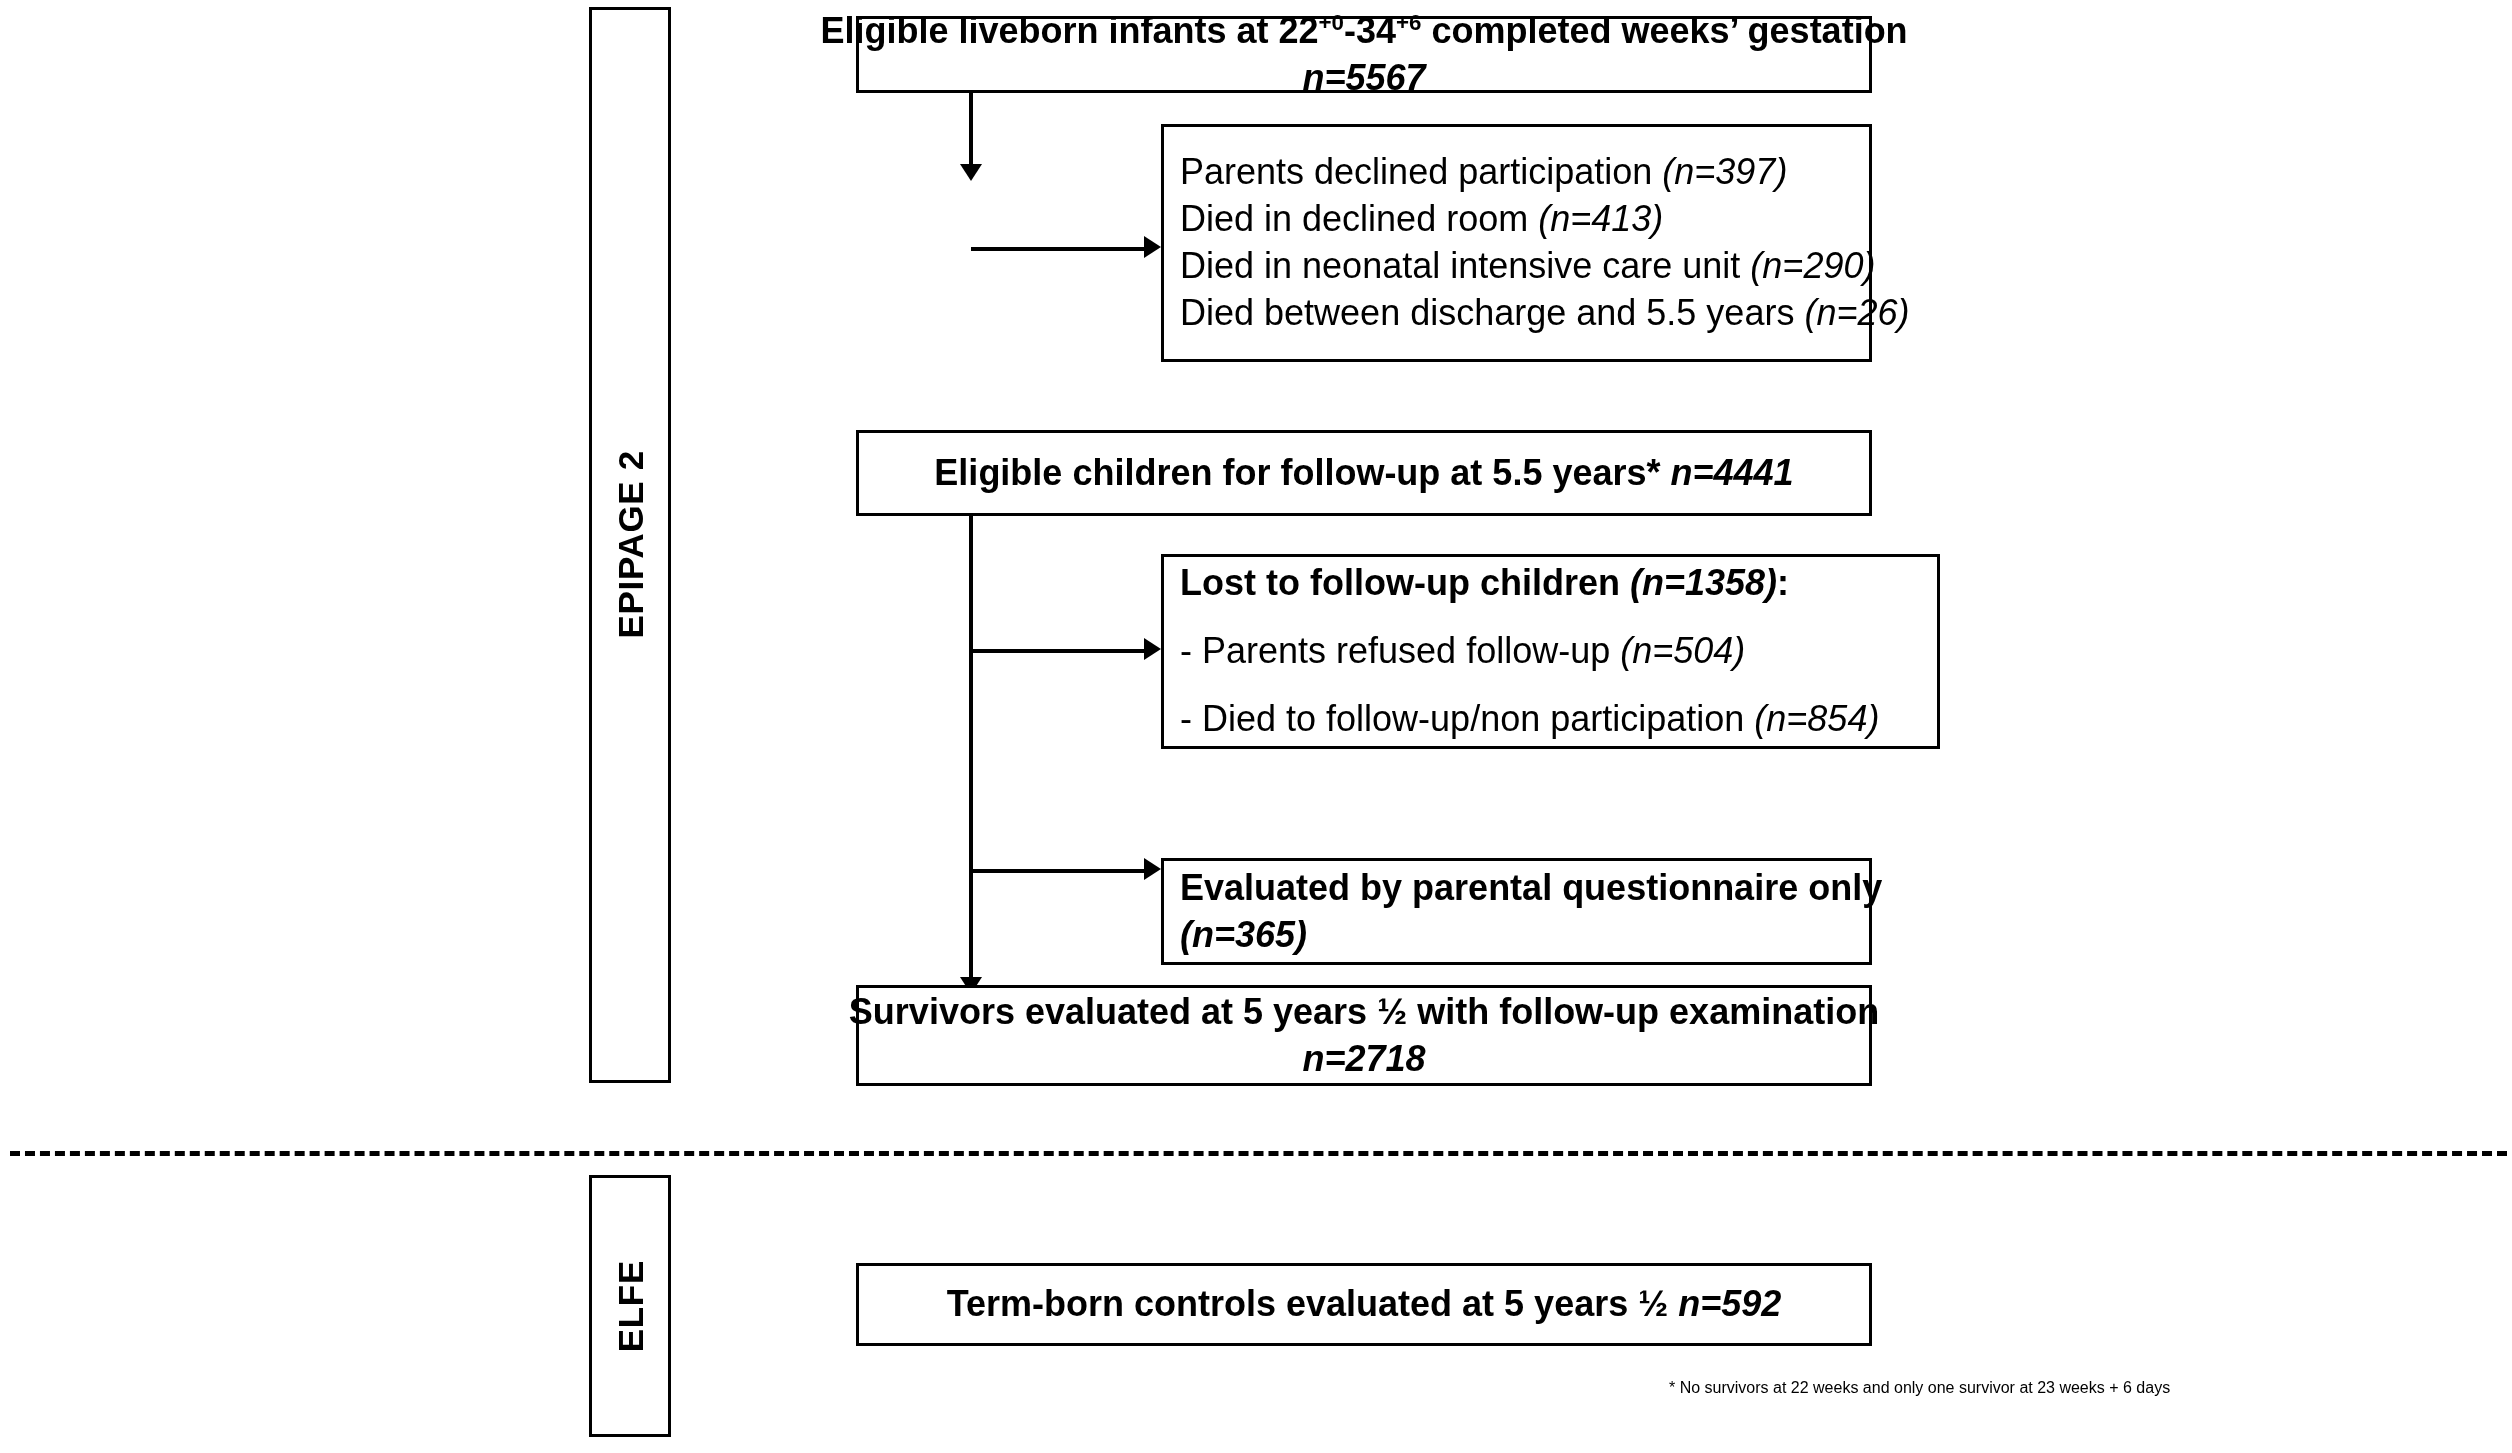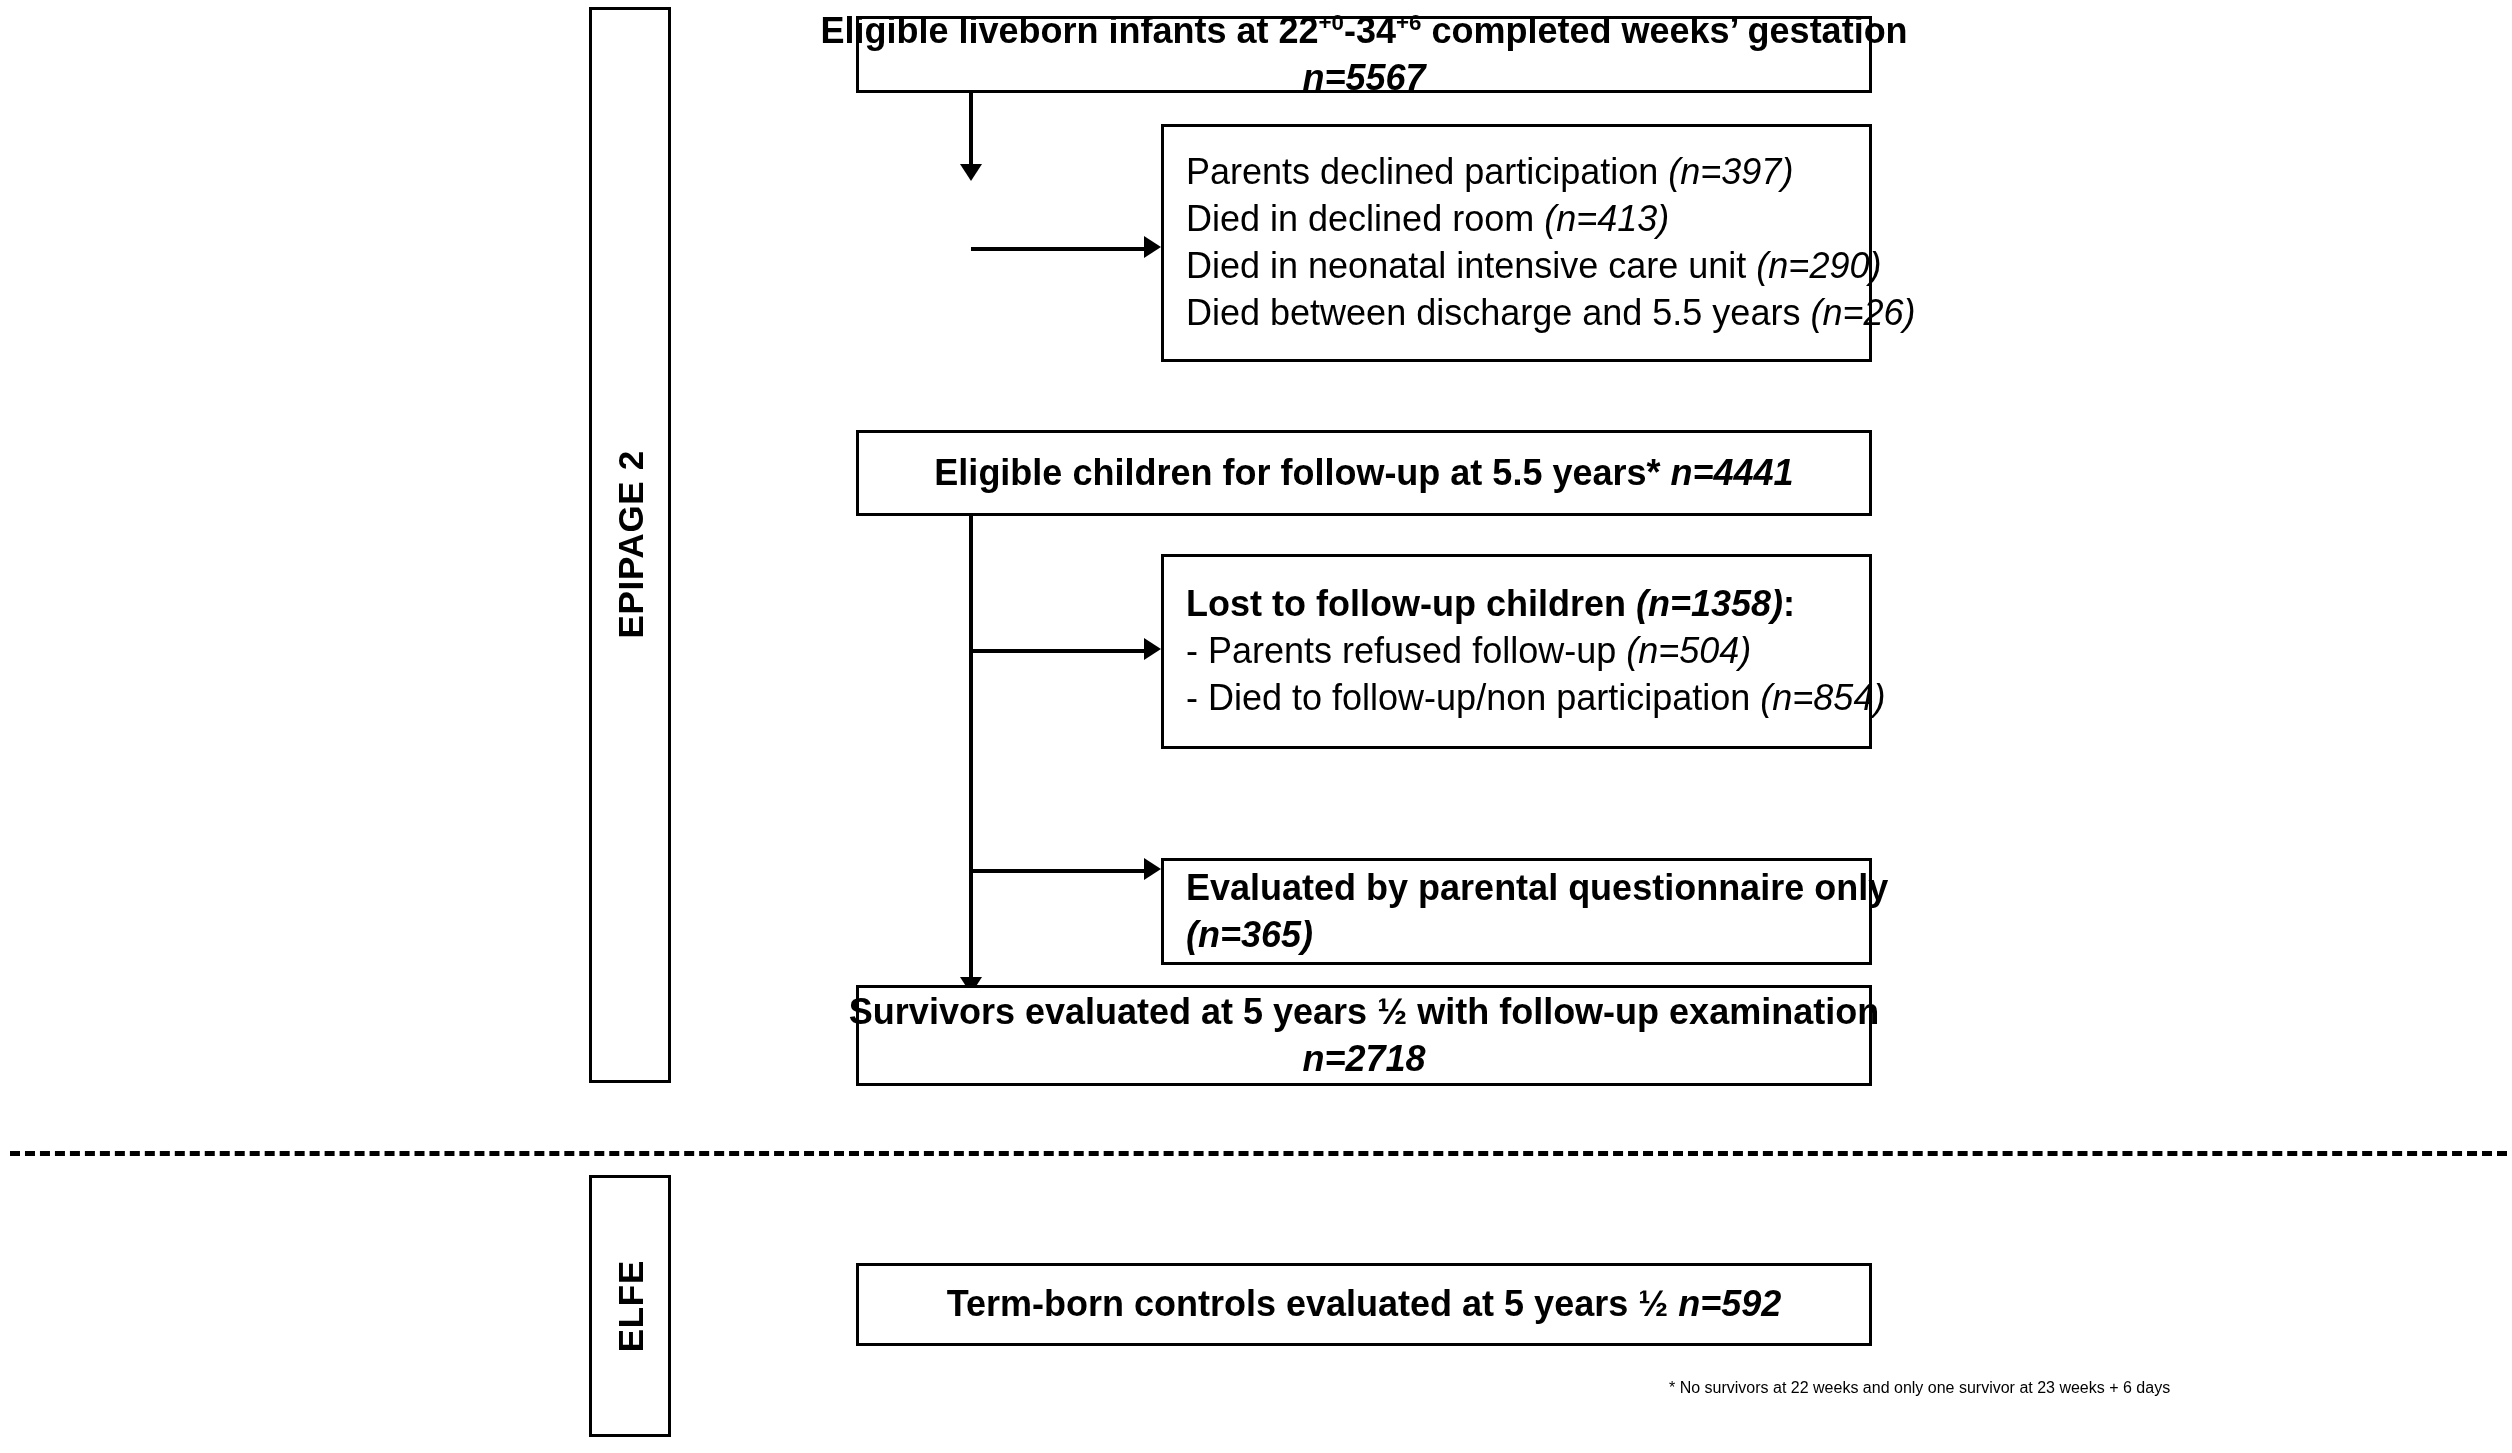--- a/index.html
+++ b/index.html
@@ -52,31 +52,31 @@
     flex-direction: column;
     justify-content: center;
   }
   .fbox.center { align-items: center; text-align: center; }
   .fbox.left   { align-items: flex-start; text-align: left; }
   .fbox .line {
     font-size: 36px;
     line-height: 1.30;
     white-space: nowrap;
   }
-  .fbox.left .line { padding-left: 22px; }
+  .fbox.left .line { padding-left: 16px; }
   .bold { font-weight: bold; }
   .ital { font-style: italic; }
   .bi   { font-weight: bold; font-style: italic; }
   sup { font-size: 0.62em; vertical-align: super; line-height: 0; }
 
   
   #box-eligible-liveborn { left:856px; top:16.3px;   width:1016px; height:77px; }
   #box-exclusions        { left:1161px; top:124px;  width:711px; height:238px; }
   #box-eligible-children { left:856px; top:430px;  width:1016px; height:86px; }
-  #box-lost-followup     { left:1161px; top:554px;  width:711px; height:195px; }
+  #box-lost-followup     { left:1161px; top:554px;  width:779px; height:195px;gap:21px; }
   #box-questionnaire     { left:1161px; top:858px; width:711px; height:107px; }
   #box-survivors         { left:856px; top:985px; width:1016px; height:101px; }
   #box-term-born         { left:856px; top:1263px; width:1016px; height:83px; }
 
   
   .vline {
     position: absolute;
     width: 3.9px;
     background: #000;
   }

